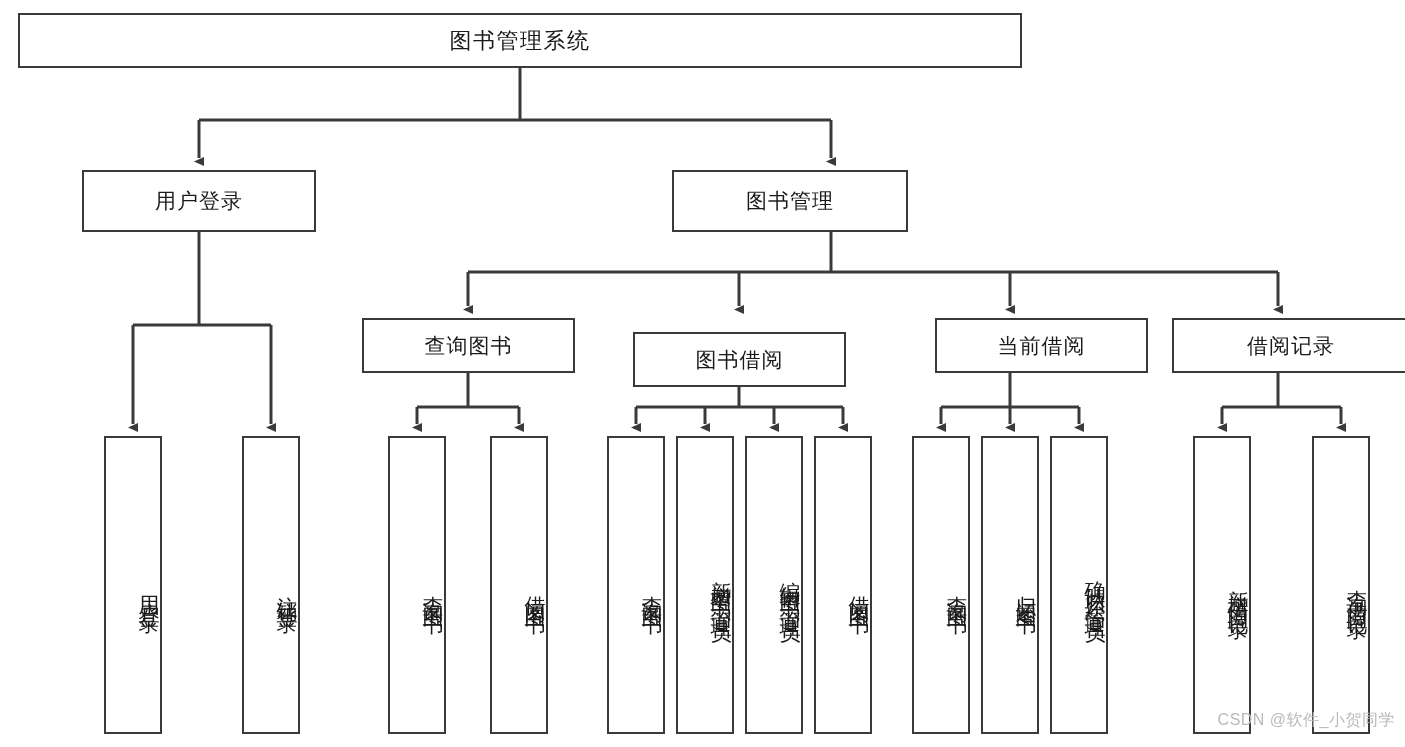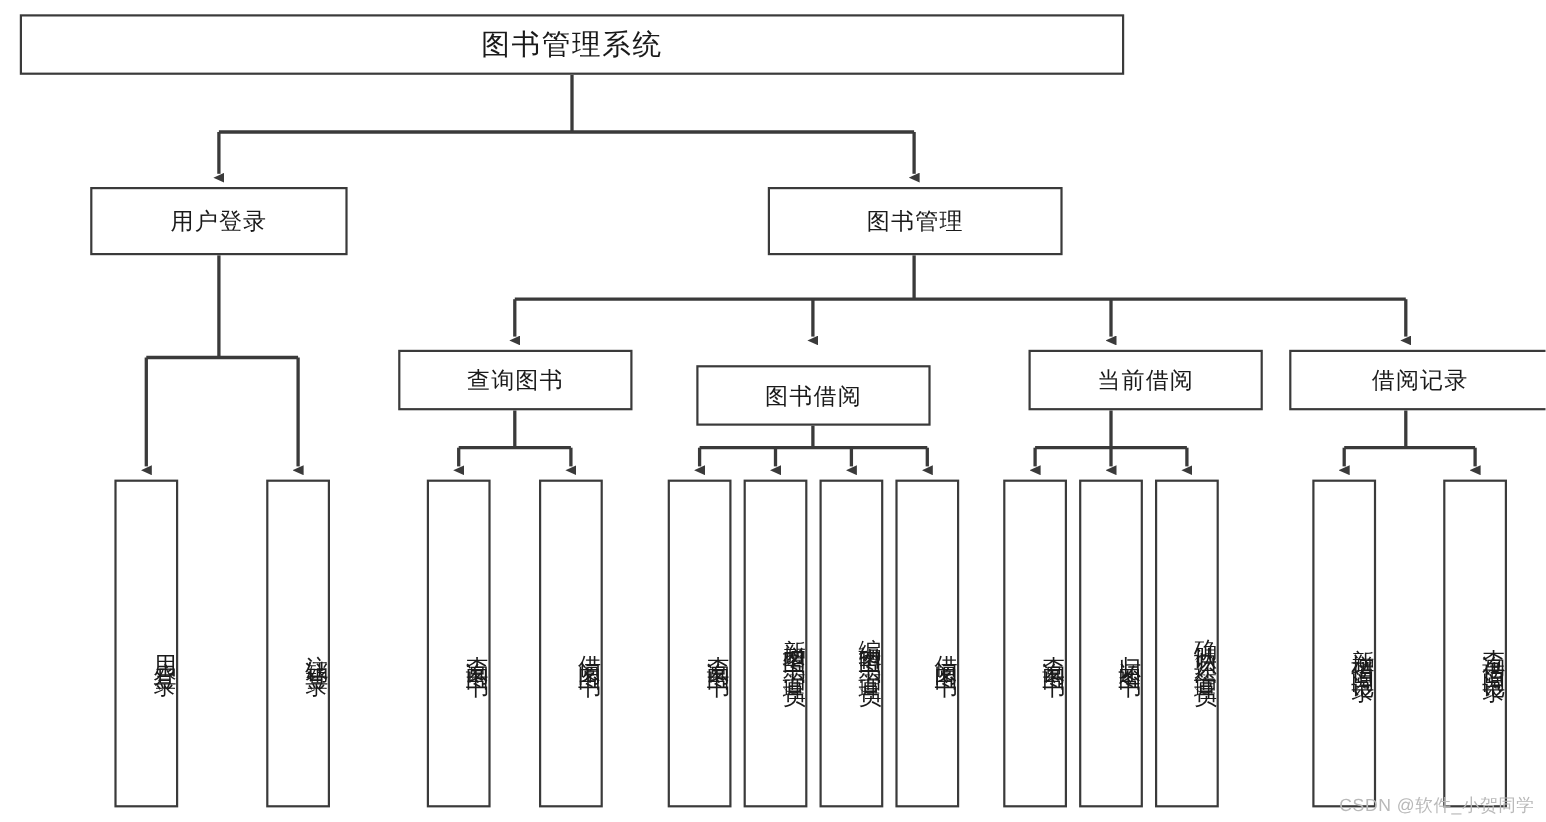--- a/index.html
+++ b/index.html
@@ -21,21 +21,21 @@
     display:flex;
     align-items:center;
     justify-content:center;
     color:#1a1a1a;
   }
   .node.horiz{
     font-size:21px;
     letter-spacing:1px;
   }
   .node.title{
-    font-size:26px;
+    font-size:22px;
     letter-spacing:1.5px;
   }
   .node.leaf{
     writing-mode:vertical-rl;
     text-orientation:upright;
     align-items:flex-start;
     justify-content:center;
     padding-top:12px;
     font-size:21px;
     letter-spacing:6px;
@@ -43,21 +43,21 @@
   }
   .node.leaf span{
     writing-mode:vertical-rl;
     text-orientation:upright;
     display:block;
   }
 
   .watermark{
     position:absolute;
     right:10px;
-    bottom:4px;
+    bottom:16px;
     font-size:16px;
     color:#b9b9b9;
     letter-spacing:0.5px;
     white-space:nowrap;
     font-family:"Liberation Sans","DejaVu Sans",sans-serif;
   }
 </style>
 </head>
 <body>
 
@@ -113,21 +113,21 @@
     </g>
   </svg>
 
   <div class="node title" style="left:18px;top:13px;width:1004px;height:55px;">
     <span>图书管理系统</span>
   </div>
 
   <div class="node horiz" style="left:82px;top:170px;width:234px;height:62px;">
     <span>用户登录</span>
   </div>
-  <div class="node horiz" style="left:698px;top:170px;width:268px;height:62px;">
+  <div class="node horiz" style="left:672px;top:170px;width:236px;height:62px;">
     <span>图书管理</span>
   </div>
 
   <div class="node horiz" style="left:362px;top:318px;width:213px;height:55px;">
     <span>查询图书</span>
   </div>
   <div class="node horiz" style="left:633px;top:332px;width:213px;height:55px;">
     <span>图书借阅</span>
   </div>
   <div class="node horiz" style="left:903px;top:318px;width:213px;height:55px;margin-left:32px;">

